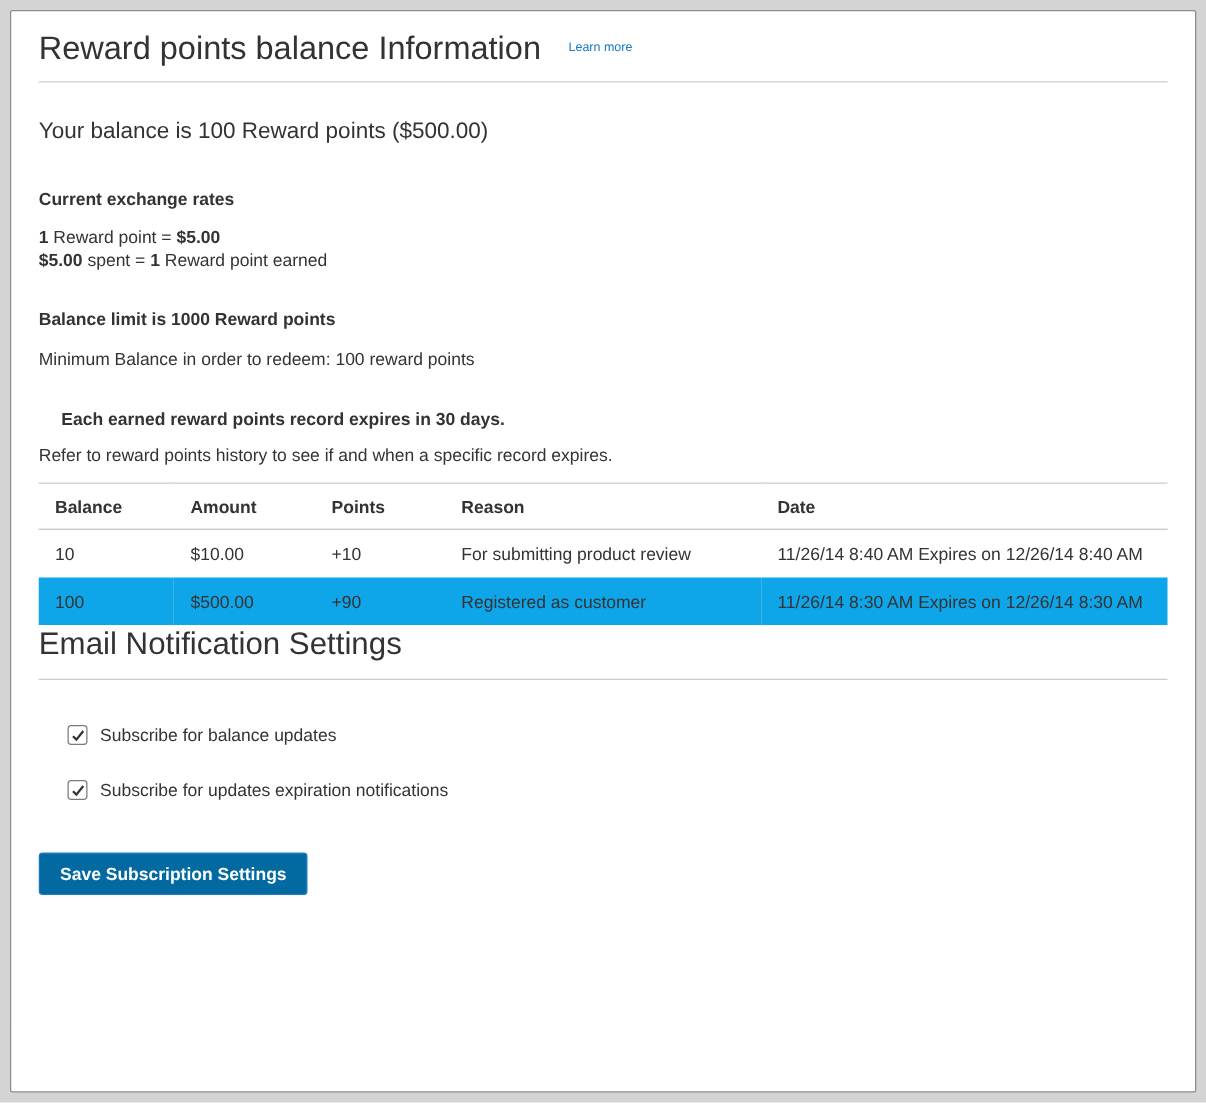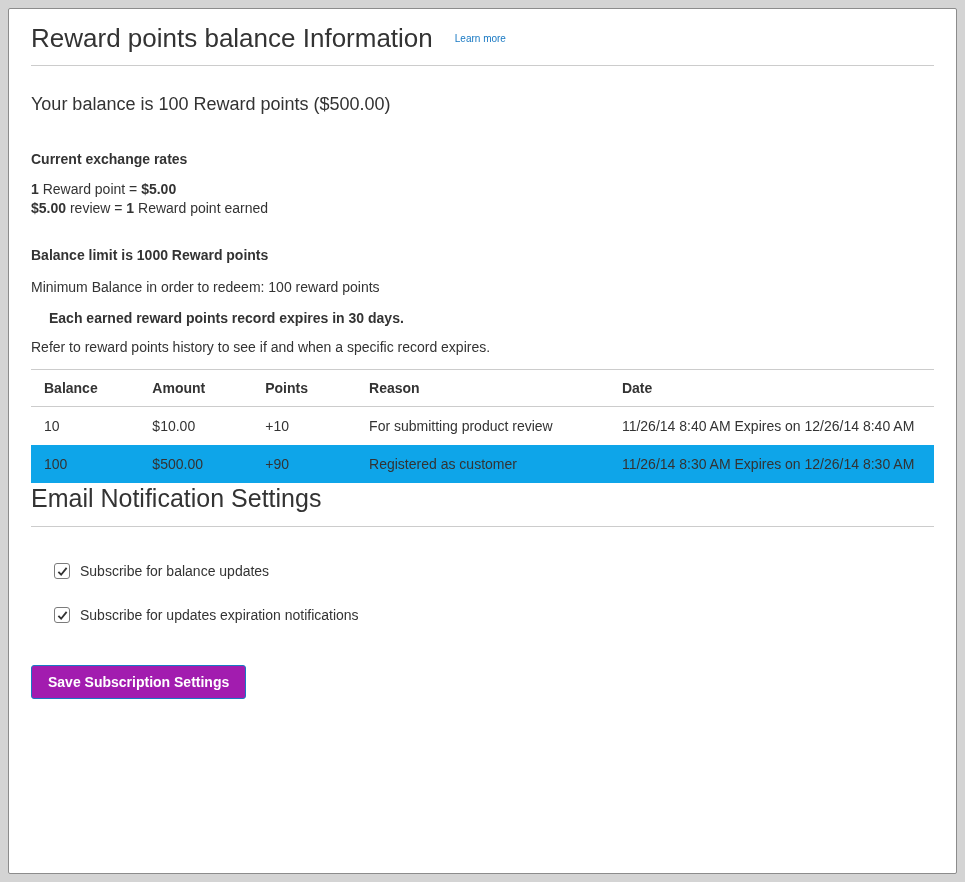--- a/index.html
+++ b/index.html
@@ -60,21 +60,21 @@
   .rates { margin-top: 13px; }
   b { font-weight: 700; }
   .balance-limit {
     margin-top: 29px;
     font-weight: 700;
   }
   .minimum-balance {
     margin-top: 16px;
   }
   .expiration-heading {
-    margin-top: 15px;
+    margin-top: 32px;
     font-weight: 700;
     padding-left: 18px;
   }
   .expiration-note {
     margin-top: 13px;
   }
   h2.section-heading {
     margin: 0;
     font-size: 25px;
     font-weight: 300;
@@ -127,21 +127,21 @@
     background: #fff;
     border: 1px solid #7b7b7b;
     border-radius: 3px;
     cursor: pointer;
     flex: 0 0 auto;
   }
   .checkbox svg { display: none; }
   .checkbox[data-checked="checked"] svg { display: block; }
   button.save-btn {
     margin-top: 42px;
-    background: #a21caf;
+    background: #0369a1;
     border: 1px solid #1979c3;
     color: #fff;
     font-family: "Liberation Sans", "DejaVu Sans", sans-serif;
     font-size: 14px;
     font-weight: 700;
     padding: 8px 16px;
     border-radius: 3px;
     cursor: pointer;
   }
 </style>
@@ -154,21 +154,21 @@
     <h1 class="page-title">Reward points balance Information</h1>
     <a class="learn-more">Learn more</a>
   </div>
   <div class="divider"></div>
 
   <div class="balance-summary">Your balance is 100 Reward points ($500.00)</div>
 
   <div class="exchange-heading">Current exchange rates</div>
   <div class="rates">
     <p class="rate-line"><b>1</b><span> Reward point = </span><b>$5.00</b></p>
-    <p class="rate-line"><b>$5.00</b><span> review = </span><b>1</b><span> Reward point earned</span></p>
+    <p class="rate-line"><b>$5.00</b><span> spent = </span><b>1</b><span> Reward point earned</span></p>
   </div>
 
   <div class="balance-limit">Balance limit is 1000 Reward points</div>
   <div class="minimum-balance">Minimum Balance in order to redeem: 100 reward points</div>
 
   <div class="expiration-heading">Each earned reward points record expires in 30 days.</div>
   <div class="expiration-note">Refer to reward points history to see if and when a specific record expires.</div>
 
 
   <table class="history">

